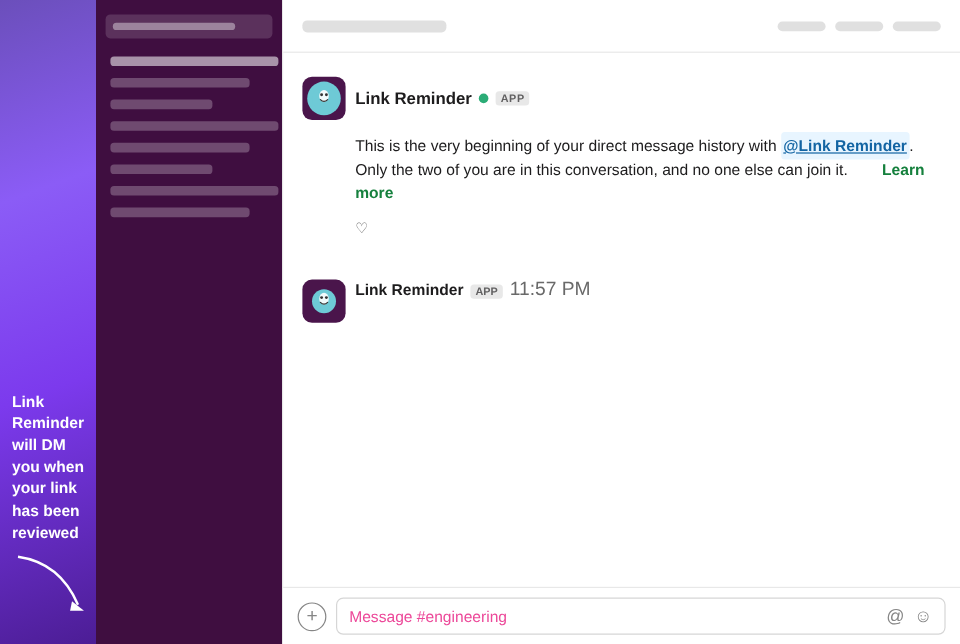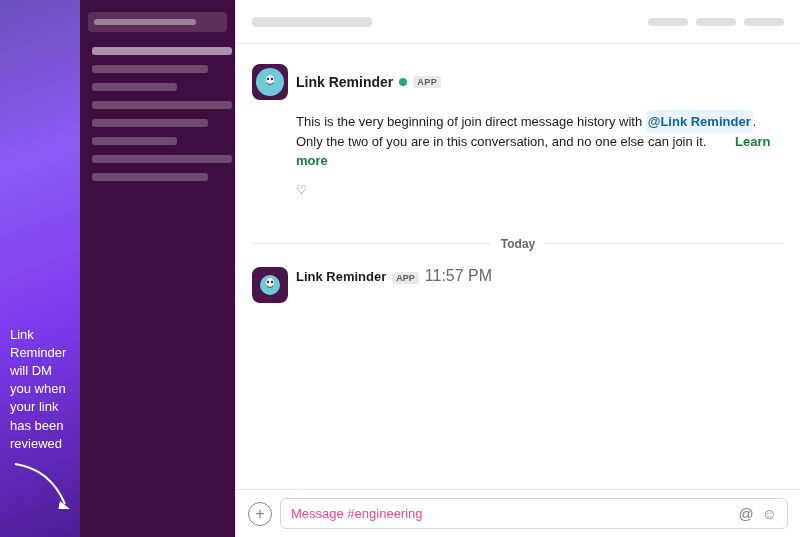--- a/index.html
+++ b/index.html
@@ -26,21 +26,21 @@
     }
 
     
     .annotation {
       position: absolute;
       bottom: 80px;
       left: 6px;
       right: 4px;
       color: #fff;
       font-size: 13px;
-      font-weight: 400;
+      font-weight: 700;
       line-height: 1.4;
       text-align: left;
       padding: 4px;
     }
 
     .annotation-arrow {
       position: absolute;
       bottom: 28px;
       right: 10px;
       width: 60px;
@@ -133,21 +133,21 @@
       border-radius: 4px;
     }
 
     
     .messages-area {
       flex: 1;
       overflow-y: auto;
       padding: 20px 16px 10px 16px;
       display: flex;
       flex-direction: column;
-      gap: 0;
+      gap: 12px;
     }
 
     
     .intro-block {
       display: flex;
       flex-direction: column;
       gap: 8px;
       margin-bottom: 24px;
     }
 
@@ -219,20 +219,21 @@
       line-height: 1.5;
       margin-left: 44px;
     }
 
     .mention-link {
       color: #1264a3;
       background: #e8f5ff;
       border-radius: 3px;
       padding: 4px 2px;
       font-weight: 600;
+      text-decoration: underline;
     }
 
     .learn-more-link {
       color: #15803d;
       text-decoration: none;
       font-weight: 700;
       margin-left: 25px;
     }
 
     .how-link {
@@ -437,32 +438,27 @@
             </svg>
           </div>
         </div>
         <div class="app-name-row">
           <span class="app-name">Link Reminder</span>
           <span class="online-dot"></span>
           <span class="app-badge">APP</span>
         </div>
       </div>
       <div class="intro-text">
-        <span>This is the very beginning of join direct message history with </span><span class="mention-link">@Link Reminder</span><span>. Only the two of you are in this conversation, and no one else can join it. </span><a class="learn-more-link" href="#">Learn more</a>
+        <span>This is the very beginning of your direct message history with </span><span class="mention-link">@Link Reminder</span><span>. Only the two of you are in this conversation, and no one else can join it. </span><a class="learn-more-link" href="#">Learn more</a>
       </div>
       <div class="how-link">
         <span class="how-link-icon">♡</span>
       </div>
     </div>
 
-    <div class="divider">
-      <div class="divider-line"></div>
-      <span class="divider-label">Today</span>
-      <div class="divider-line"></div>
-    </div>
 
     <div class="message-block">
       <div class="message-avatar">
         <svg width="22" height="22" viewBox="0 0 22 22" fill="none" xmlns="http://www.w3.org/2000/svg">
           <circle cx="11" cy="11" r="10" fill="#6ecad6"></circle>
           <ellipse cx="11" cy="9" rx="4" ry="5" fill="#fff" opacity="0.9"></ellipse>
           <circle cx="9" cy="8" r="1.2" fill="#333"></circle>
           <circle cx="13" cy="8" r="1.2" fill="#333"></circle>
           <path d="M8 12 Q11 15 14 12" stroke="#333" stroke-width="1" fill="none" stroke-linecap="round"></path>
           <line x1="7" y1="6" x2="6" y2="4" stroke="#6ecad6" stroke-width="1.5"></line>

